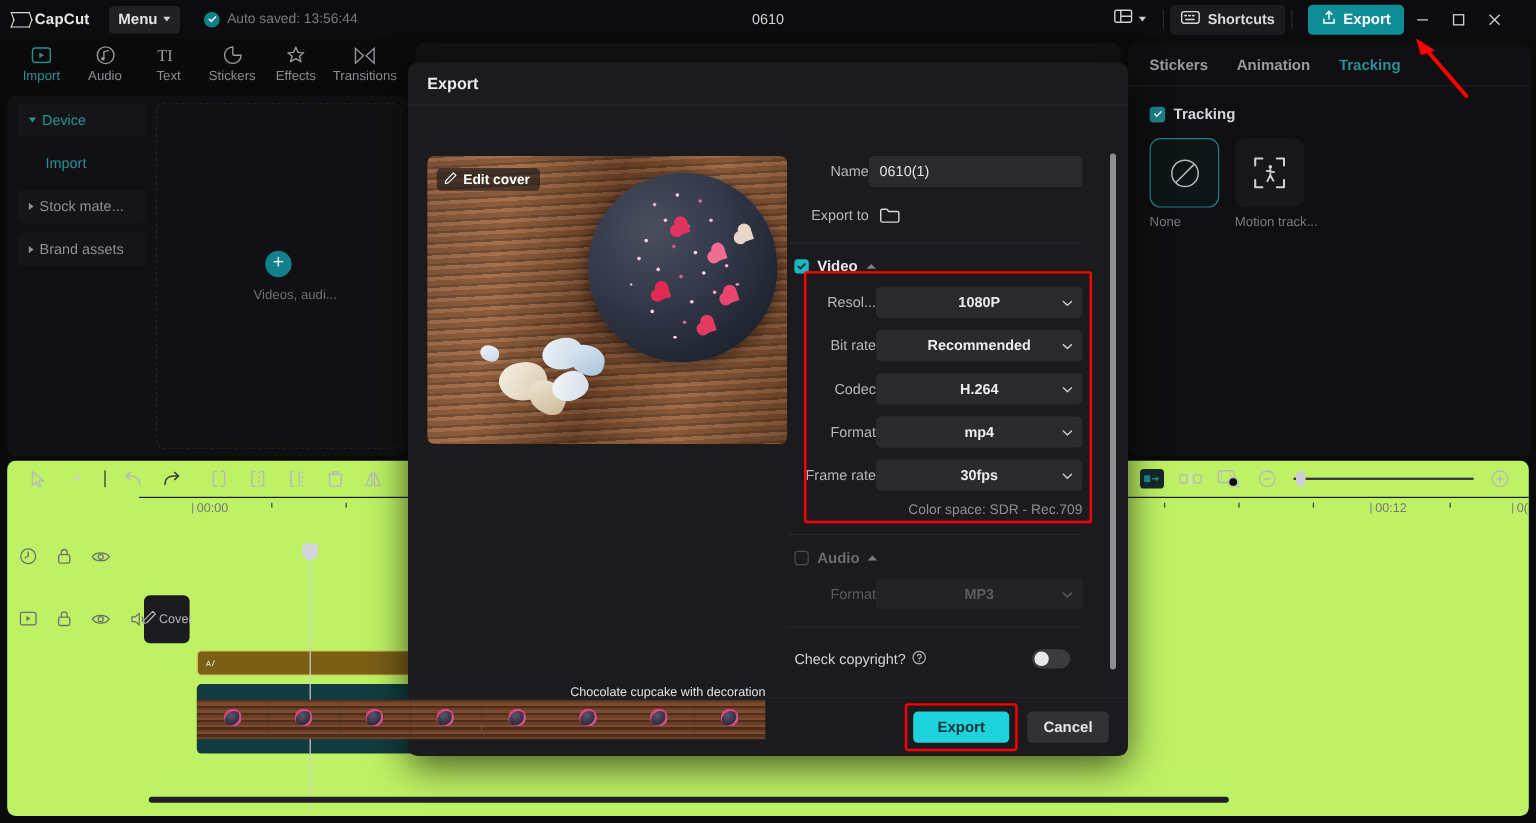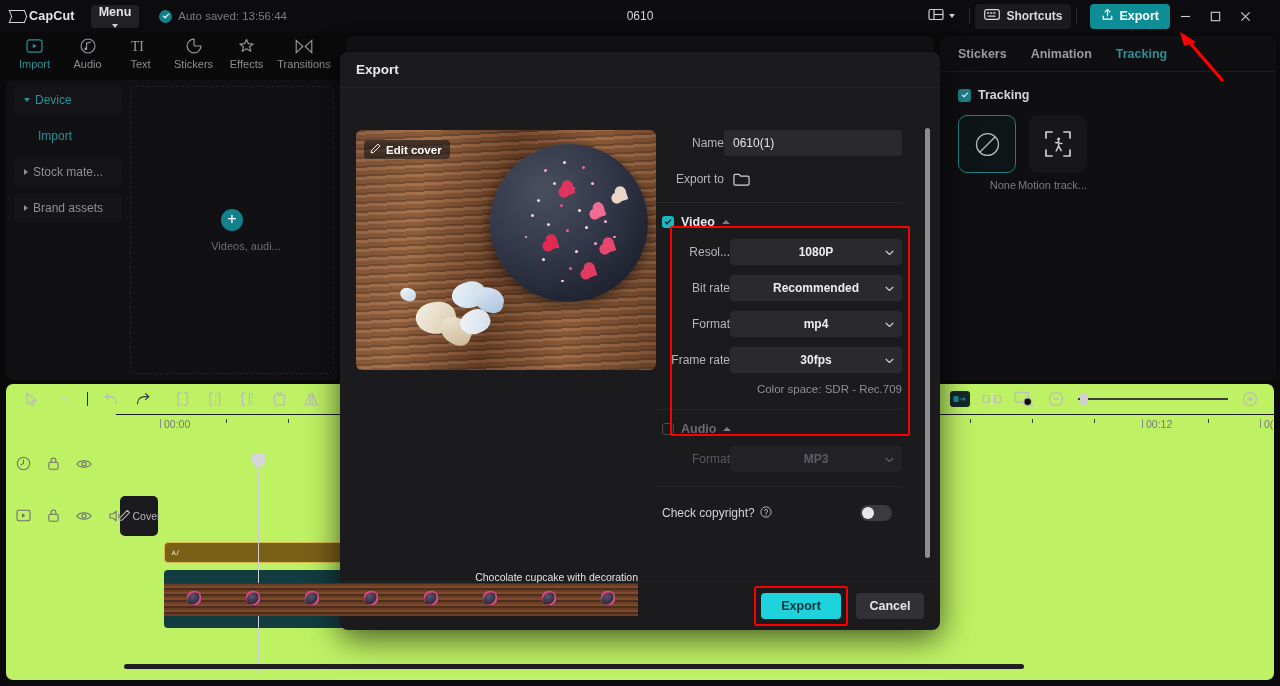--- a/index.html
+++ b/index.html
@@ -21,21 +21,21 @@
   .logo-mark::before, .logo-mark::after {
     content: ""; position: absolute; left: 0; width: 14px; height: 6px;
     border: 1.3px solid #d8d8da;
   }
   .logo-mark::before { top: 0; border-bottom: none; transform: skewX(20deg); }
   .logo-mark::after { bottom: 0; border-top: none; transform: skewX(-20deg); }
   .logo-text { font-size: 12.5px; font-weight: 700; color: #e7e7e9; letter-spacing: .2px; }
   .menu-btn {
     margin-left: 16px; height: 23px; padding: 0 8px; border-radius: 4px;
     background: #212125; color: #e2e2e5; font-size: 12.5px; font-weight: 700;
-    display: flex; align-items: center; gap: 5px; flex-direction: column;
+    display: flex; align-items: center; gap: 5px;
   }
   .caret-dn { width: 0; height: 0; border-left: 3.6px solid transparent; border-right: 3.6px solid transparent; border-top: 4.2px solid #cfcfd3; }
   .autosave { margin-left: 20px; display: flex; align-items: center; gap: 6px; }
   .chk-circle {
     width: 13px; height: 13px; border-radius: 50%; background: #11808c;
     display: flex; align-items: center; justify-content: center;
   }
   .chk-circle svg { display: block; }
   .autosave-txt { font-size: 11.5px; color: #7b7b80; }
   .proj-title {
@@ -112,21 +112,21 @@
   .rtab { font-size: 12.5px; color: #9a9aa0; font-weight: 700; }
   .rtab.active { color: #2a8f97; }
   .rdiv { height: 1px; background: #1c1c20; margin: 0 0px; }
   .track-head { display: flex; align-items: center; gap: 7px; padding: 16px 0 0 18px; }
   .chk-sq {
     width: 13px; height: 13px; border-radius: 3px; background: #1f7e87;
     display: flex; align-items: center; justify-content: center;
   }
   .track-title { font-size: 12.5px; color: #d6d6da; font-weight: 700; }
   .track-opts { display: flex; gap: 13px; padding: 13px 0 0 18px; }
-  .topt { width: 58px; display: flex; flex-direction: column; align-items: flex-end; gap: 6px; }
+  .topt { width: 58px; display: flex; flex-direction: column; align-items: flex-start; gap: 6px; }
   .topt .box {
     width: 58px; height: 58px; border-radius: 9px; background: #17171a;
     display: flex; align-items: center; justify-content: center;
   }
   .topt.sel .box { background: #0d1516; border: 1.4px solid #1f7e87; }
   .topt .cap { font-size: 11px; color: #7a7a80; white-space: nowrap; max-width: 70px; overflow: hidden; text-overflow: ellipsis; }
 
   
   .timeline { position: absolute; top: 384px; left: 6px; width: 1268px; height: 296px; background: #bef264; border-radius: 7px; text-align: right; }
   .tl-toolbar { height: 30px; display: flex; align-items: center; padding-left: 10px; gap: 0; }
@@ -800,20 +800,29 @@
         <div class="srow">
           <span class="slabel">Bit rate</span>
           <span class="sselect">
             <span>Recommended</span>
             <span class="sel-caret"><svg width="9" height="6" viewBox="0 0 10 7">
                   <path d="M1 1.4 L5 5.2 L9 1.4" stroke="#c9c9ce" stroke-width="1.4" fill="none" stroke-linecap="round" stroke-linejoin="round"></path>
                 </svg></span>
           </span>
         </div>
         <div class="srow">
+          <span class="slabel">Codec</span>
+          <span class="sselect">
+            <span>H.264</span>
+            <span class="sel-caret"><svg width="9" height="6" viewBox="0 0 10 7">
+                  <path d="M1 1.4 L5 5.2 L9 1.4" stroke="#c9c9ce" stroke-width="1.4" fill="none" stroke-linecap="round" stroke-linejoin="round"></path>
+                </svg></span>
+          </span>
+        </div>
+        <div class="srow">
           <span class="slabel">Format</span>
           <span class="sselect">
             <span>mp4</span>
             <span class="sel-caret"><svg width="9" height="6" viewBox="0 0 10 7">
                   <path d="M1 1.4 L5 5.2 L9 1.4" stroke="#c9c9ce" stroke-width="1.4" fill="none" stroke-linecap="round" stroke-linejoin="round"></path>
                 </svg></span>
           </span>
         </div>
         <div class="srow">
           <span class="slabel">Frame rate</span>

